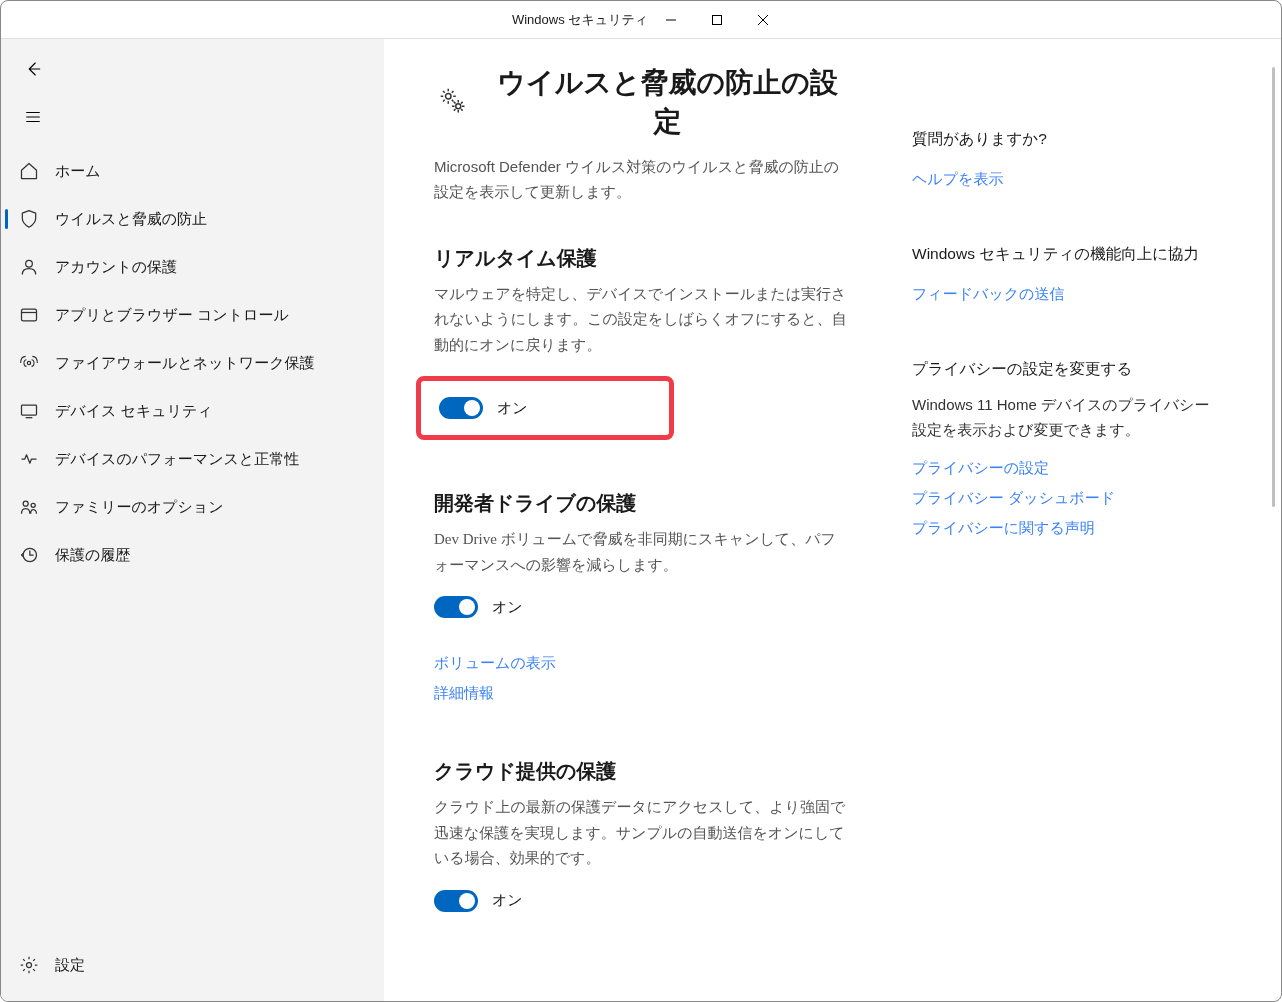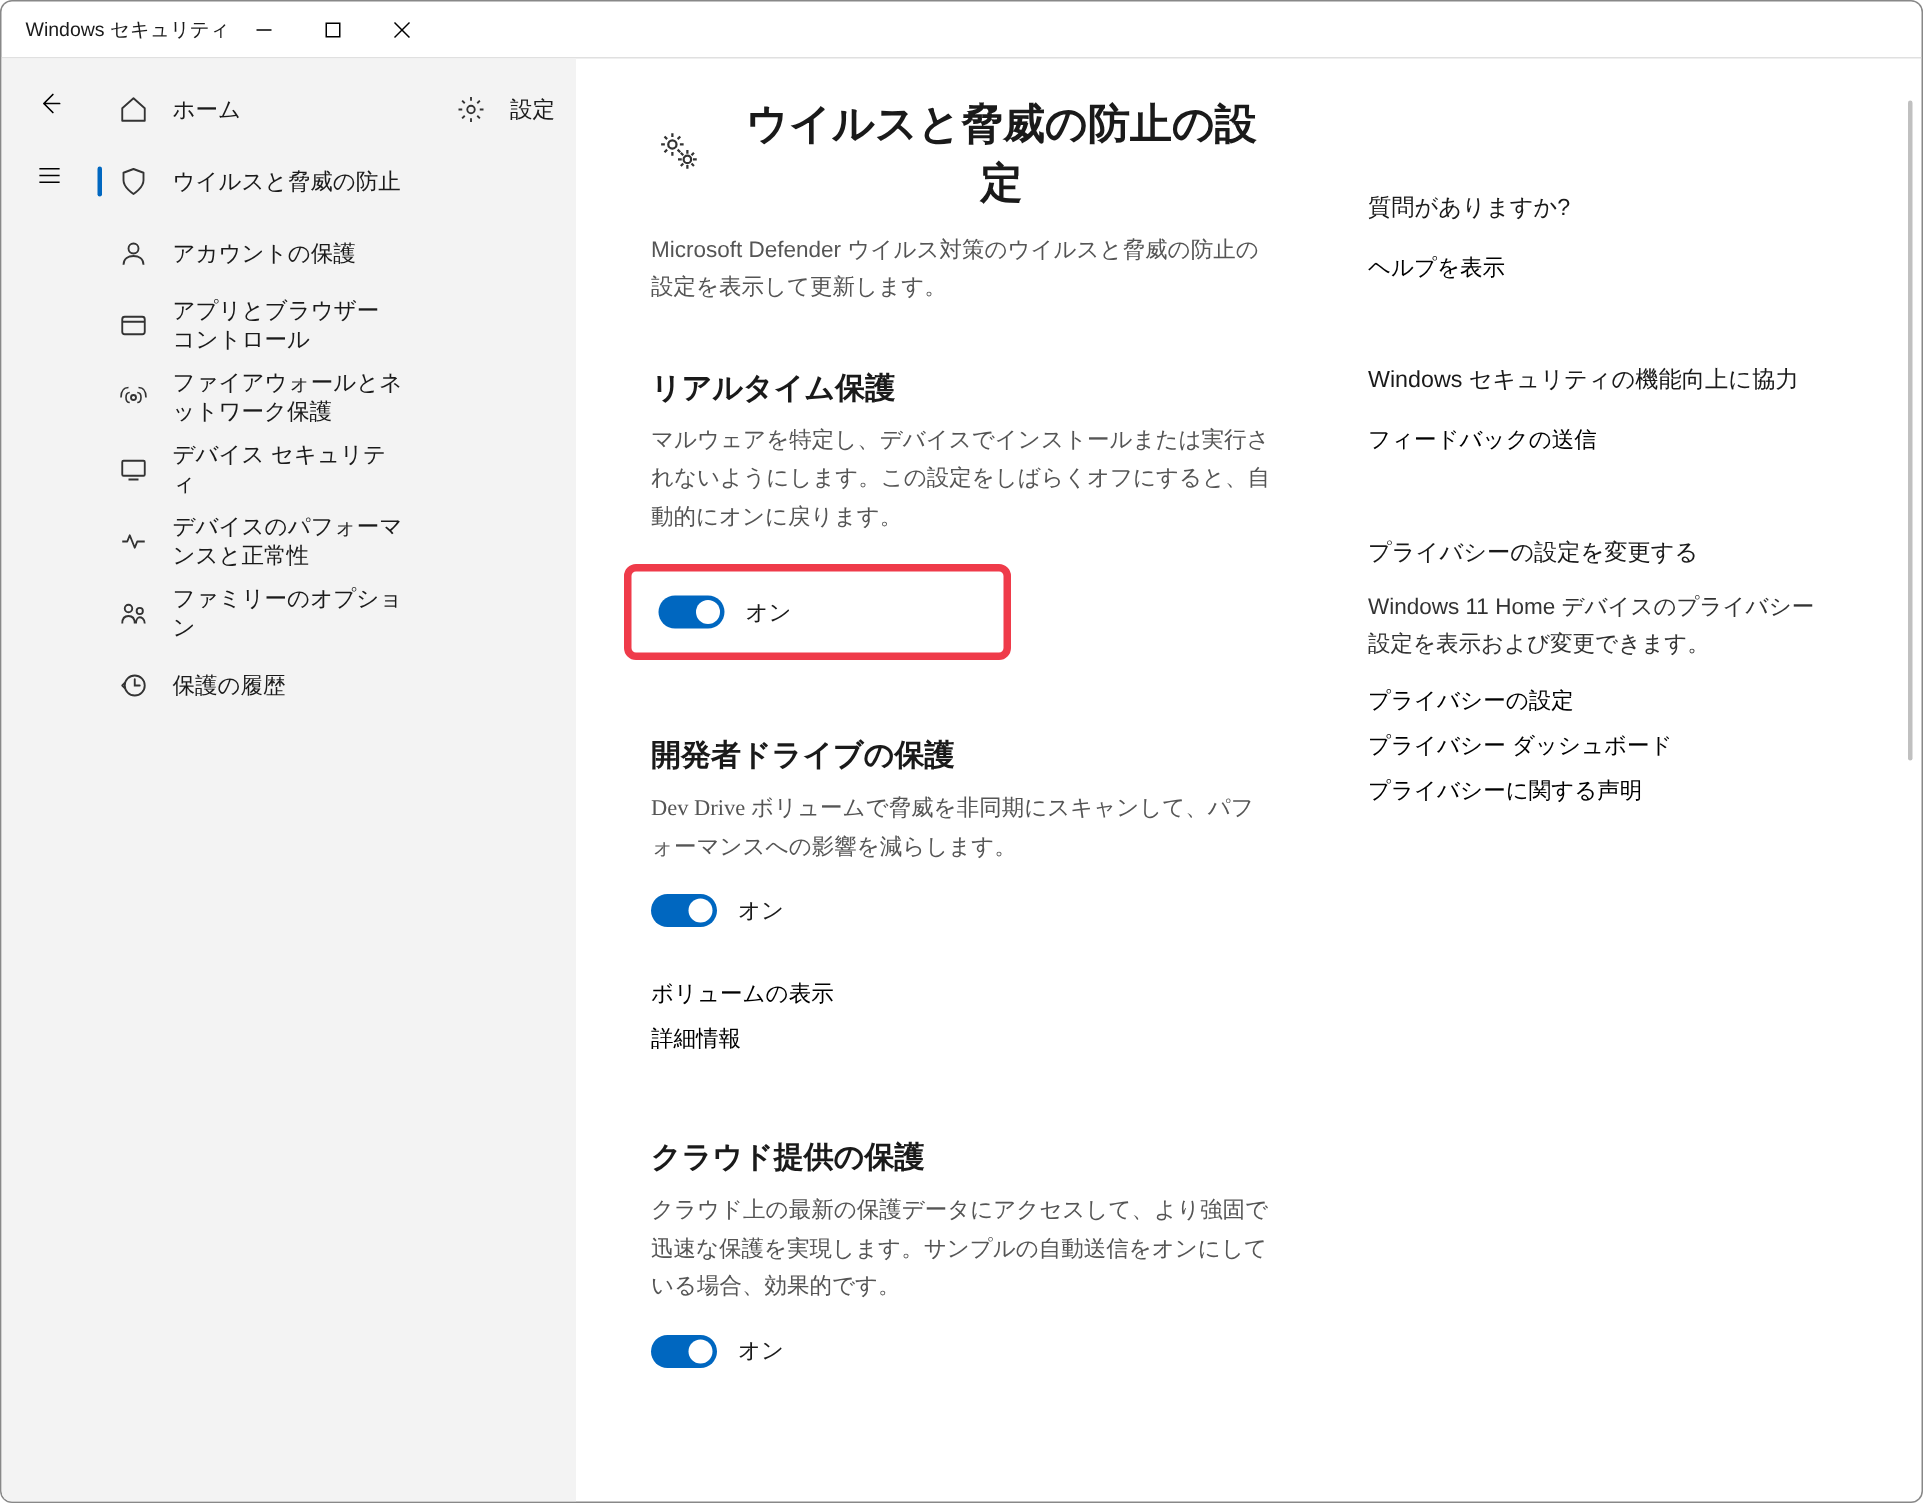--- a/index.html
+++ b/index.html
@@ -11,37 +11,38 @@
   width: 1282px;
   height: 1002px;
   overflow: hidden;
   border: 1px solid #888;
   border-radius: 8px;
 }
 .titlebar {
   height: 38px;
   display: flex;
   align-items: center;
-  justify-content: flex-start;
+  justify-content: center;
   border-bottom: 1px solid #e0e0e0;
   padding-left: 16px;
 }
 .titlebar-title { font-size: 13px; }
 .window-controls { display: flex; }
 .window-controls .btn {
   width: 46px; height: 38px;
   display: flex; align-items: center; justify-content: center;
   cursor: pointer;
 }
 .window-controls svg { width: 12px; height: 12px; }
 .body-area { display: flex; height: calc(100% - 38px); }
 .sidebar {
   width: 383px;
   background: #f3f3f3;
   display: flex;
+  flex-direction: column;
   padding-top: 10px;
 }
 .sidebar-top { padding: 0 8px; }
 .icon-btn {
   width: 40px; height: 40px;
   display: flex; align-items: center; justify-content: center;
   cursor: pointer; border-radius: 4px;
   margin-left: 4px;
 }
 .hamburger { margin-top: 8px; margin-bottom: 10px; }
@@ -85,21 +86,21 @@
 .page-title { font-size: 28px; font-weight: 600; line-height: 1.4; }
 .page-subtitle { font-size: 15px; color: #555; line-height: 1.65; margin-bottom: 40px; }
 .right-col {
   width: 310px;
   margin-left: 48px;
   padding-top: 64px;
 }
 .r-section { margin-bottom: 48px; }
 .r-heading { font-size: 15.5px; font-weight: 400; margin-bottom: 12px; line-height: 1.6; }
 .r-sub { font-size: 15px; color: #333; line-height: 1.65; margin-bottom: 10px; }
-.link { color: #000000; font-size: 15px; cursor: pointer; display: block; line-height: 2.0; }
+.link { color: #3b82f6; font-size: 15px; cursor: pointer; display: block; line-height: 2.0; }
 .section { margin-bottom: 50px; }
 .sec-title { font-size: 20px; font-weight: 600; margin-bottom: 10px; }
 .sec-desc { font-size: 15px; color: #555; line-height: 1.7; margin-bottom: 18px; font-family: Liberation Serif, serif; }
 .toggle-row { display: flex; align-items: center; gap: 14px; }
 .toggle {
   width: 44px; height: 22px; border-radius: 11px;
   background: #0067c0; position: relative; cursor: pointer;
 }
 .toggle::after {
   content: ""; position: absolute; right: 3px; top: 3px;

